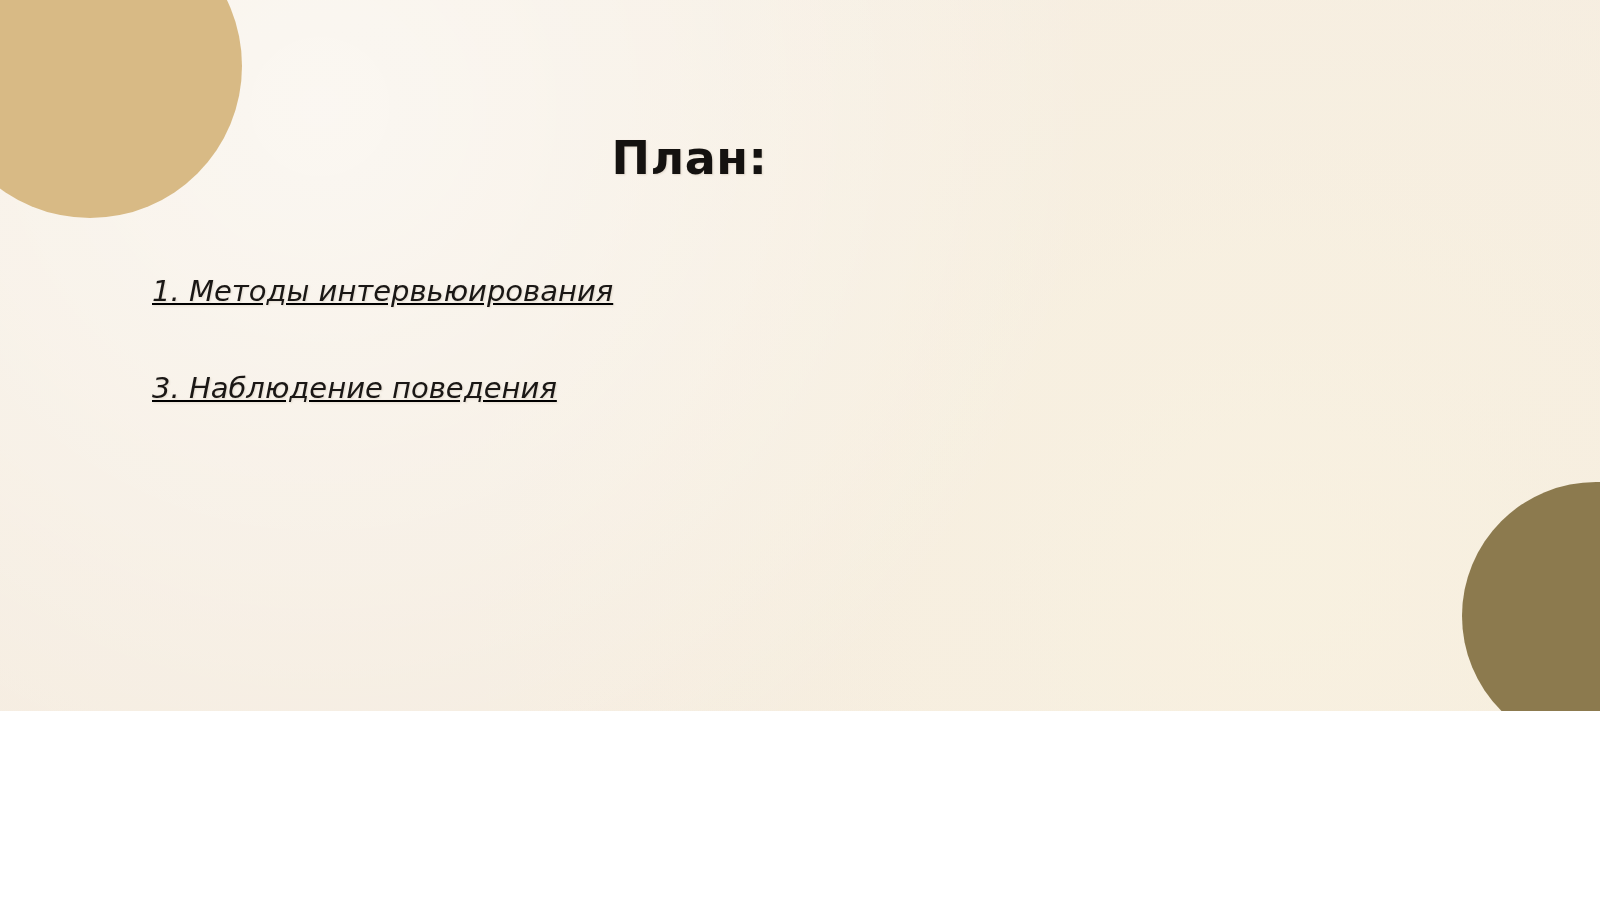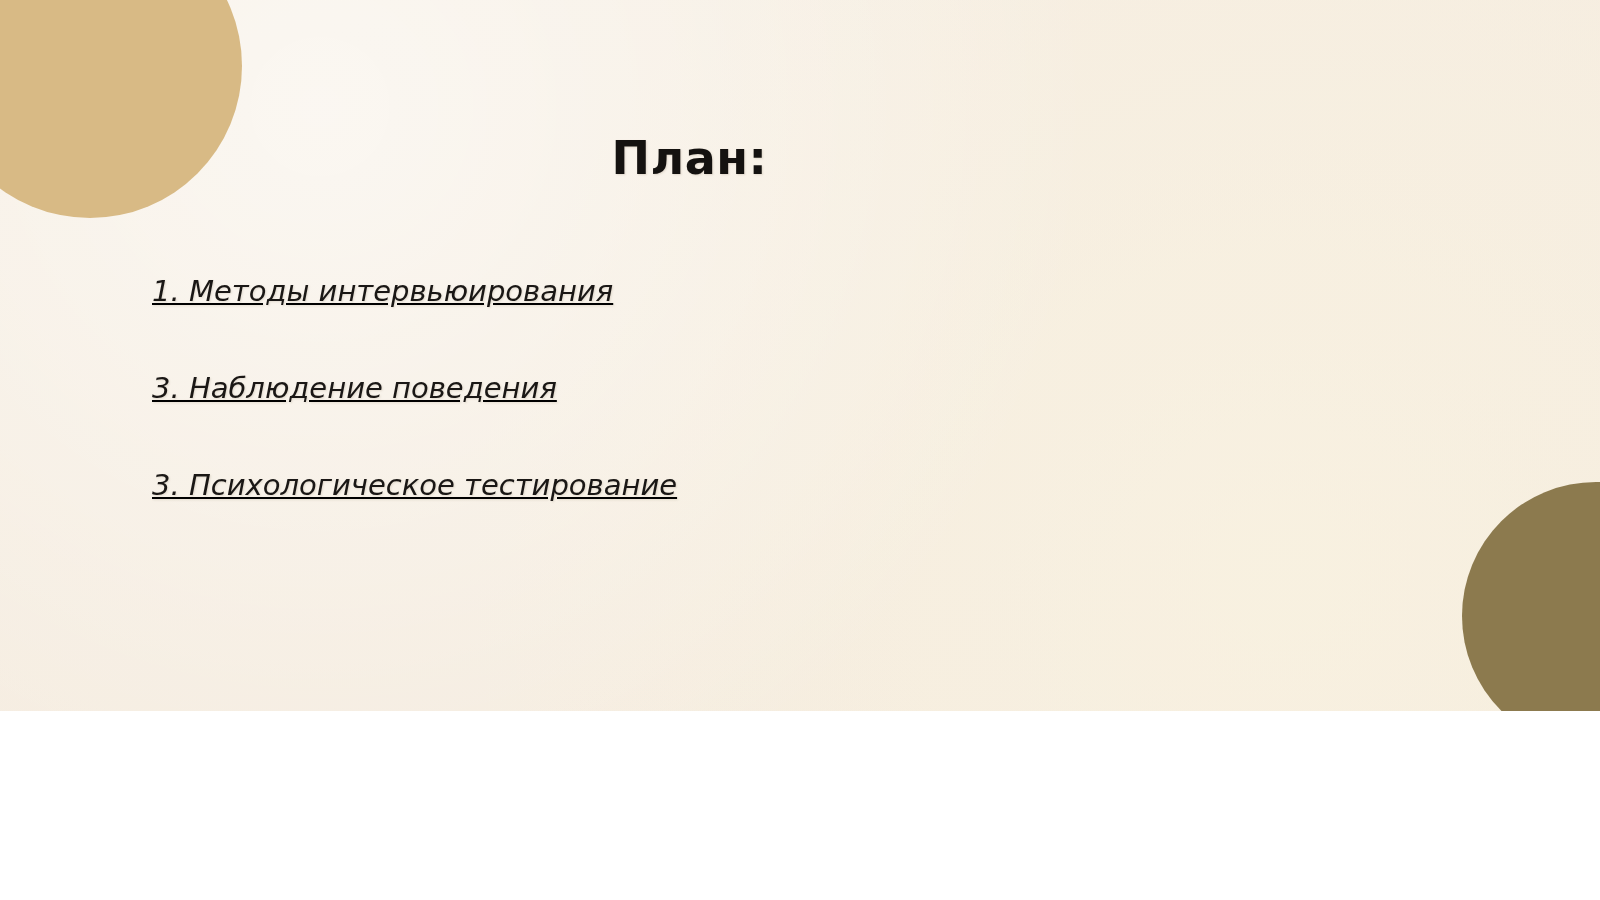--- a/index.html
+++ b/index.html
@@ -115,20 +115,19 @@
 
   <div class="deco-circle" id="circle-top-left"></div>
 
   <div class="deco-circle" id="circle-bottom-right"></div>
 
   <div id="page-title">План:</div>
 
   <ul id="plan-list">
     <li class="plan-item">1. Методы интервьюирования</li>
     <li class="plan-item">3. Наблюдение поведения</li>
-    <li class="plan-item">3. Психологическое тестирование</li>
   </ul>
 
   <div class="rule" id="rule-left"></div>
 
   <div class="rule" id="rule-right"></div>
 
 </div>
 
 </body></html>

